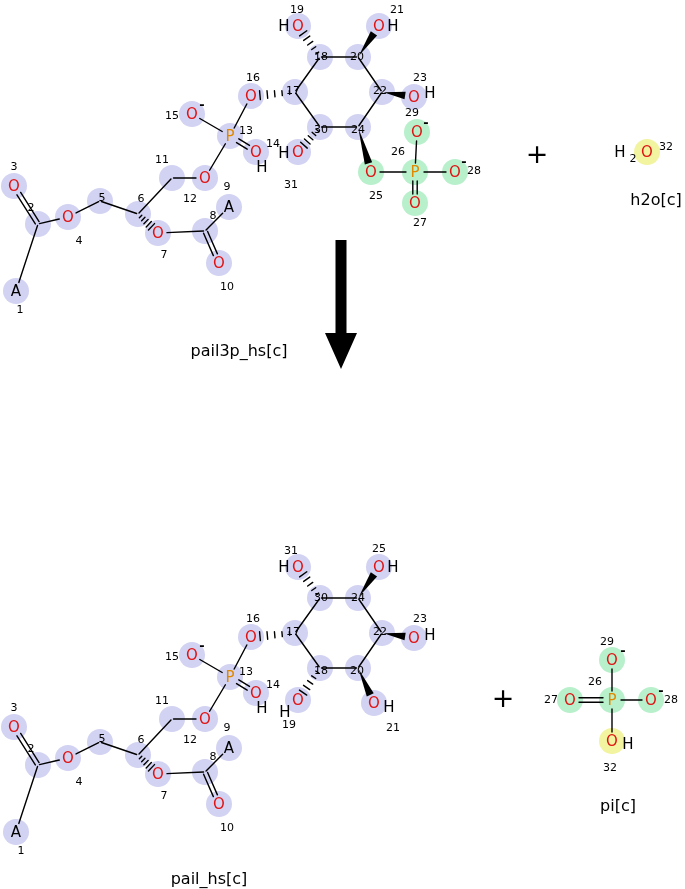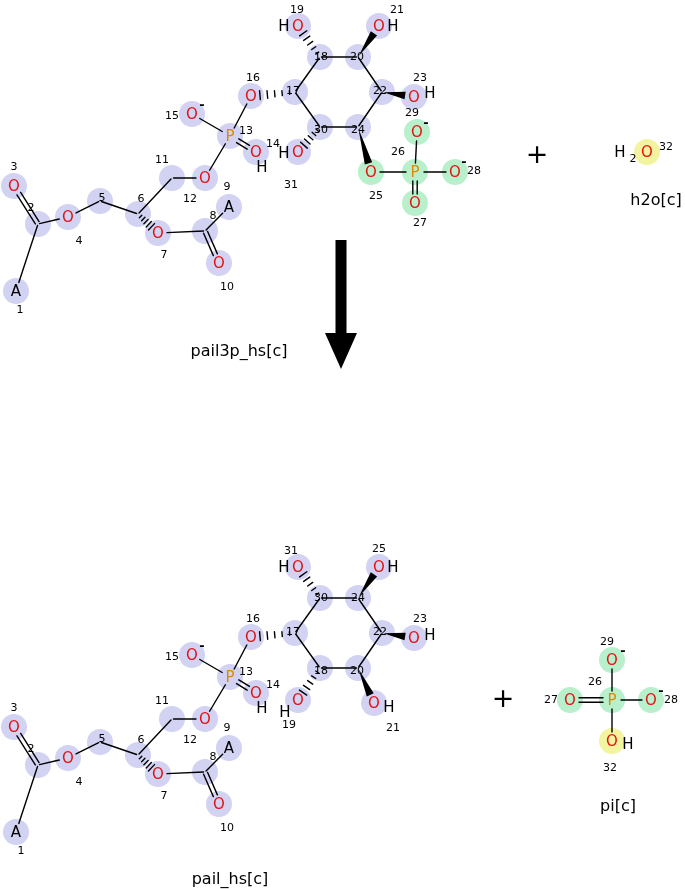--- a/index.html
+++ b/index.html
@@ -318,17 +318,17 @@
         <text x="671" y="699" dy="4" class="num">28</text>
         <text x="661" y="691" dy="4" class="minus">-</text>
         <text x="628" y="744" dy="5" class="atom">H</text>
         <text x="610" y="767" dy="4" class="num">32</text>
       </g>
       <polygon points="335.5,240 346.5,240 346.5,333 357,333 341,369 325,333 335.5,333" fill="#000"></polygon>
     </svg>
 
   <div class="lbl" style="left:239px;top:350px">pail3p_hs[c]</div>
   <div class="lbl" style="left:656px;top:199px">h2o[c]</div>
-  <div class="lbl" style="left:230px;top:878px">pail_hs[c]</div>
+  <div class="lbl" style="left:209px;top:878px">pail_hs[c]</div>
   <div class="lbl" style="left:618px;top:805px">pi[c]</div>
   <div class="plus" style="left:537px;top:153px">+</div>
   <div class="plus" style="left:503px;top:697px">+</div>
 </div>
 
 </body></html>

